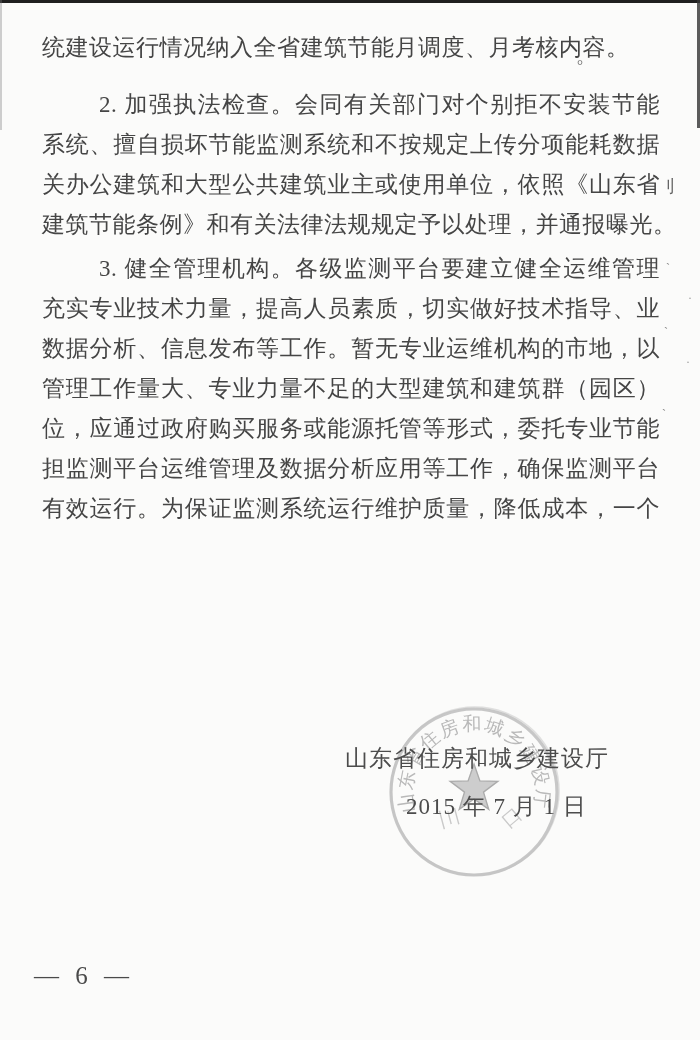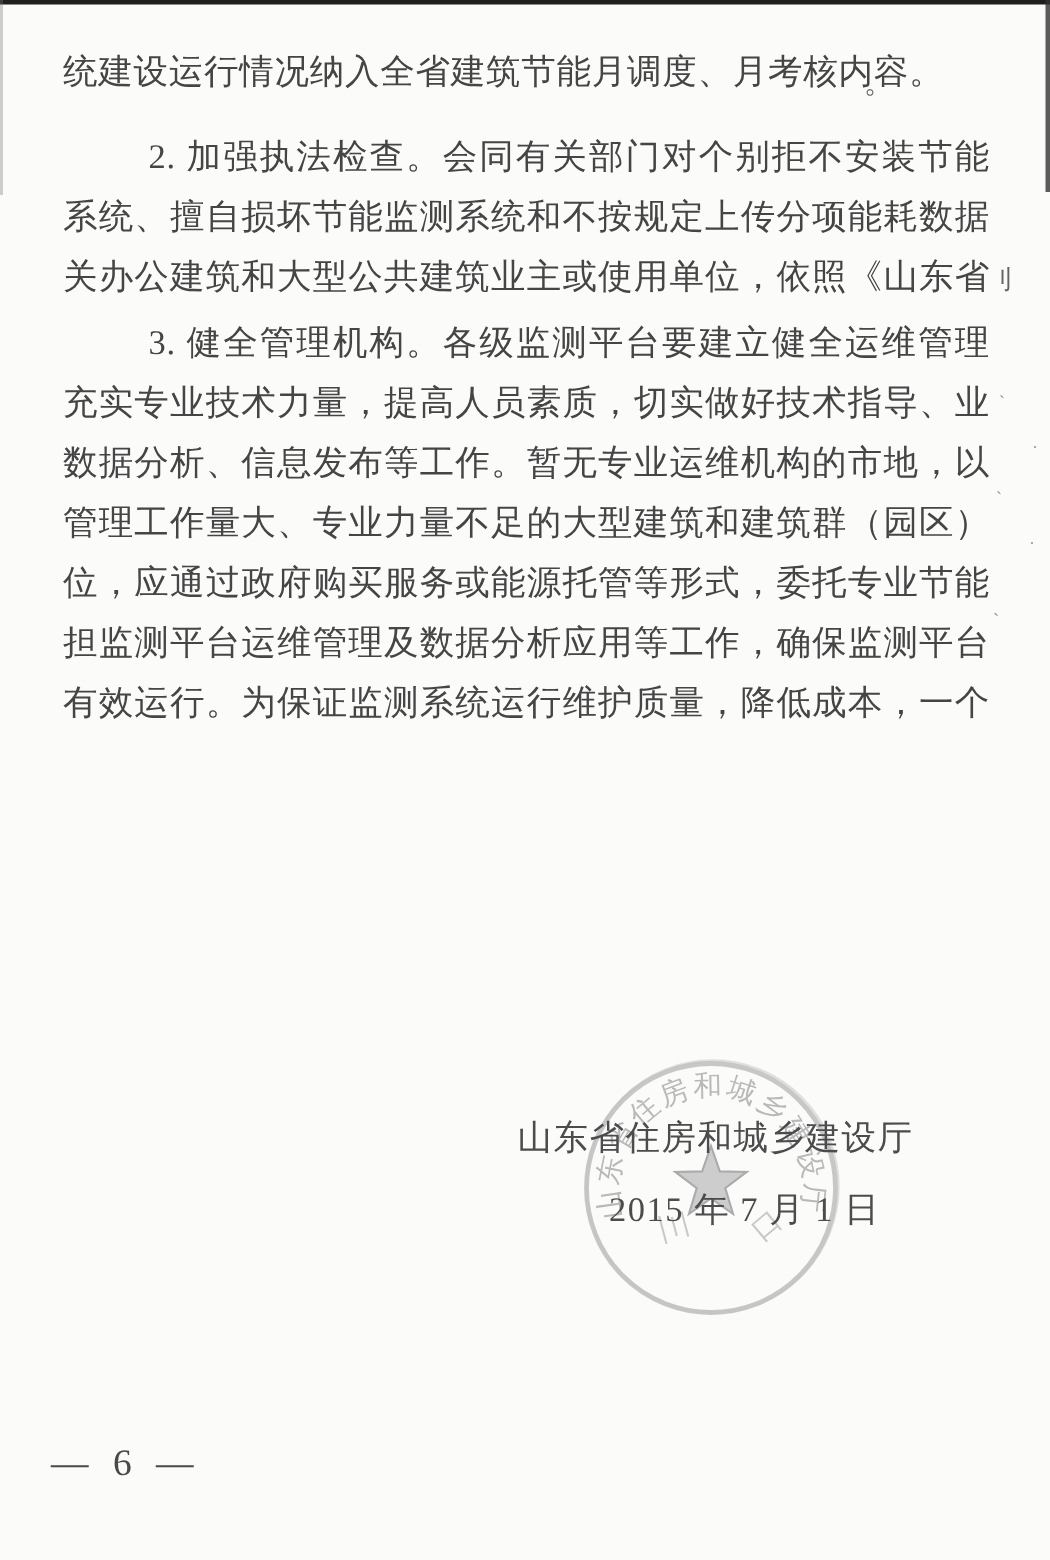--- a/index.html
+++ b/index.html
@@ -59,20 +59,21 @@
 
   <div class="edge-top"></div>
   <div class="edge-right"></div>
   <div class="edge-left"></div>
 
   <div class="doc-body">
     <div class="line">统建设运行情况纳入全省建筑节能月调度、月考核内容。</div>
     <div class="line justify indent m-lg">2. 加强执法检查。会同有关部门对个别拒不安装节能监测</div>
     <div class="line justify">系统、擅自损坏节能监测系统和不按规定上传分项能耗数据的机</div>
     <div class="line justify">关办公建筑和大型公共建筑业主或使用单位，依照《山东省民用</div>
+    <div class="line">建筑节能条例》和有关法律法规规定予以处理，并通报曝光。</div>
     <div class="line justify indent m-sm">3. 健全管理机构。各级监测平台要建立健全运维管理制度，</div>
     <div class="line justify">充实专业技术力量，提高人员素质，切实做好技术指导、业务咨询、</div>
     <div class="line justify">数据分析、信息发布等工作。暂无专业运维机构的市地，以及运维</div>
     <div class="line justify">管理工作量大、专业力量不足的大型建筑和建筑群（园区）管理单</div>
     <div class="line justify">位，应通过政府购买服务或能源托管等形式，委托专业节能公司承</div>
     <div class="line justify">担监测平台运维管理及数据分析应用等工作，确保监测平台稳定</div>
     <div class="line justify">有效运行。为保证监测系统运行维护质量，降低成本，一个地市监</div>
   </div>
 
   <svg class="seal" viewBox="0 0 174 174">

